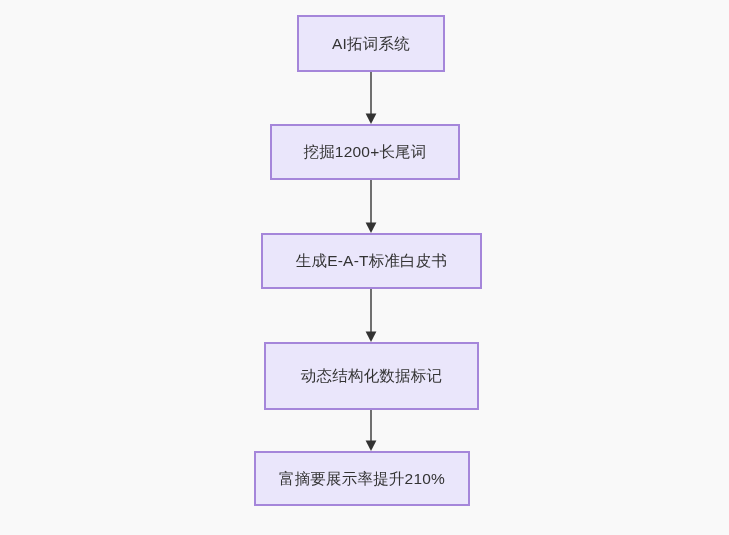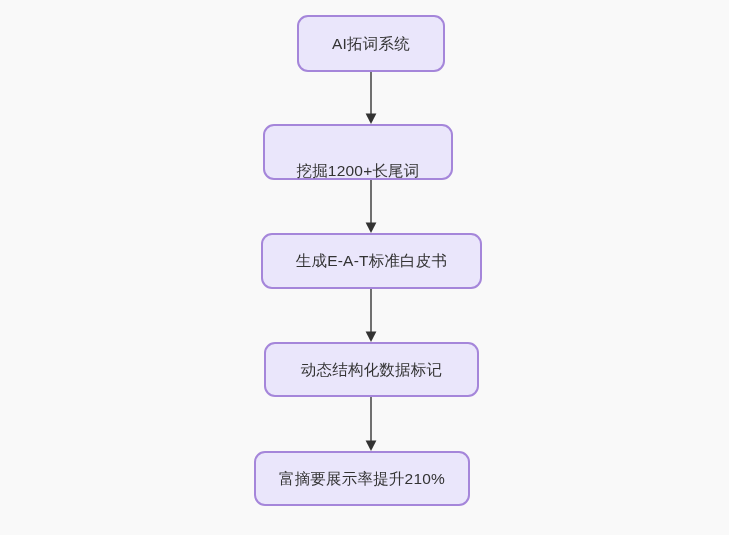--- a/index.html
+++ b/index.html
@@ -16,21 +16,21 @@
   #flowchart {
     position: relative;
     width: 729px;
     height: 535px;
   }
   .node {
     position: absolute;
     box-sizing: border-box;
     background: #eae6fb;
     border: 2px solid #a586da;
-    border-radius: 11px;
+    border-radius: 0;
     display: flex;
     align-items: center;
     justify-content: center;
     color: #333333;
     font-size: 15.5px;
     line-height: 1;
     letter-spacing: 0.2px;
     white-space: nowrap;
   }
   .node-label {
@@ -75,29 +75,29 @@
     <svg width="20" height="54" viewBox="0 0 20 54" aria-hidden="true">
       <line x1="10" y1="0" x2="10" y2="47" stroke="#707070" stroke-width="2"></line>
       <polygon points="10,54 4.6,43.5 15.4,43.5" fill="#333333"></polygon>
     </svg>
   </div>
 
   <div class="node" style="left:297px; top:15px; width:148px; height:57px;">
     <span class="node-label">AI拓词系统</span>
   </div>
 
-  <div class="node" style="left:263px; top:124px; width:190px; height:56px;align-items:flex-end;">
+  <div class="node" style="left:270px; top:124px; width:190px; height:56px;">
     <span class="node-label">挖掘1200+长尾词</span>
   </div>
 
   <div class="node" style="left:261px; top:233px; width:221px; height:56px;text-align:right;">
     <span class="node-label">生成E-A-T标准白皮书</span>
   </div>
 
-  <div class="node" style="left:264px; top:342px; width:215px; height:55px;text-align:right;">
+  <div class="node" style="left:264px; top:342px; width:215px; height:68px;text-align:right;">
     <span class="node-label">动态结构化数据标记</span>
   </div>
 
   <div class="node" style="left:254px; top:451px; width:216px; height:55px;">
     <span class="node-label">富摘要展示率提升210%</span>
   </div>
 
 </div>
 
 </body></html>

